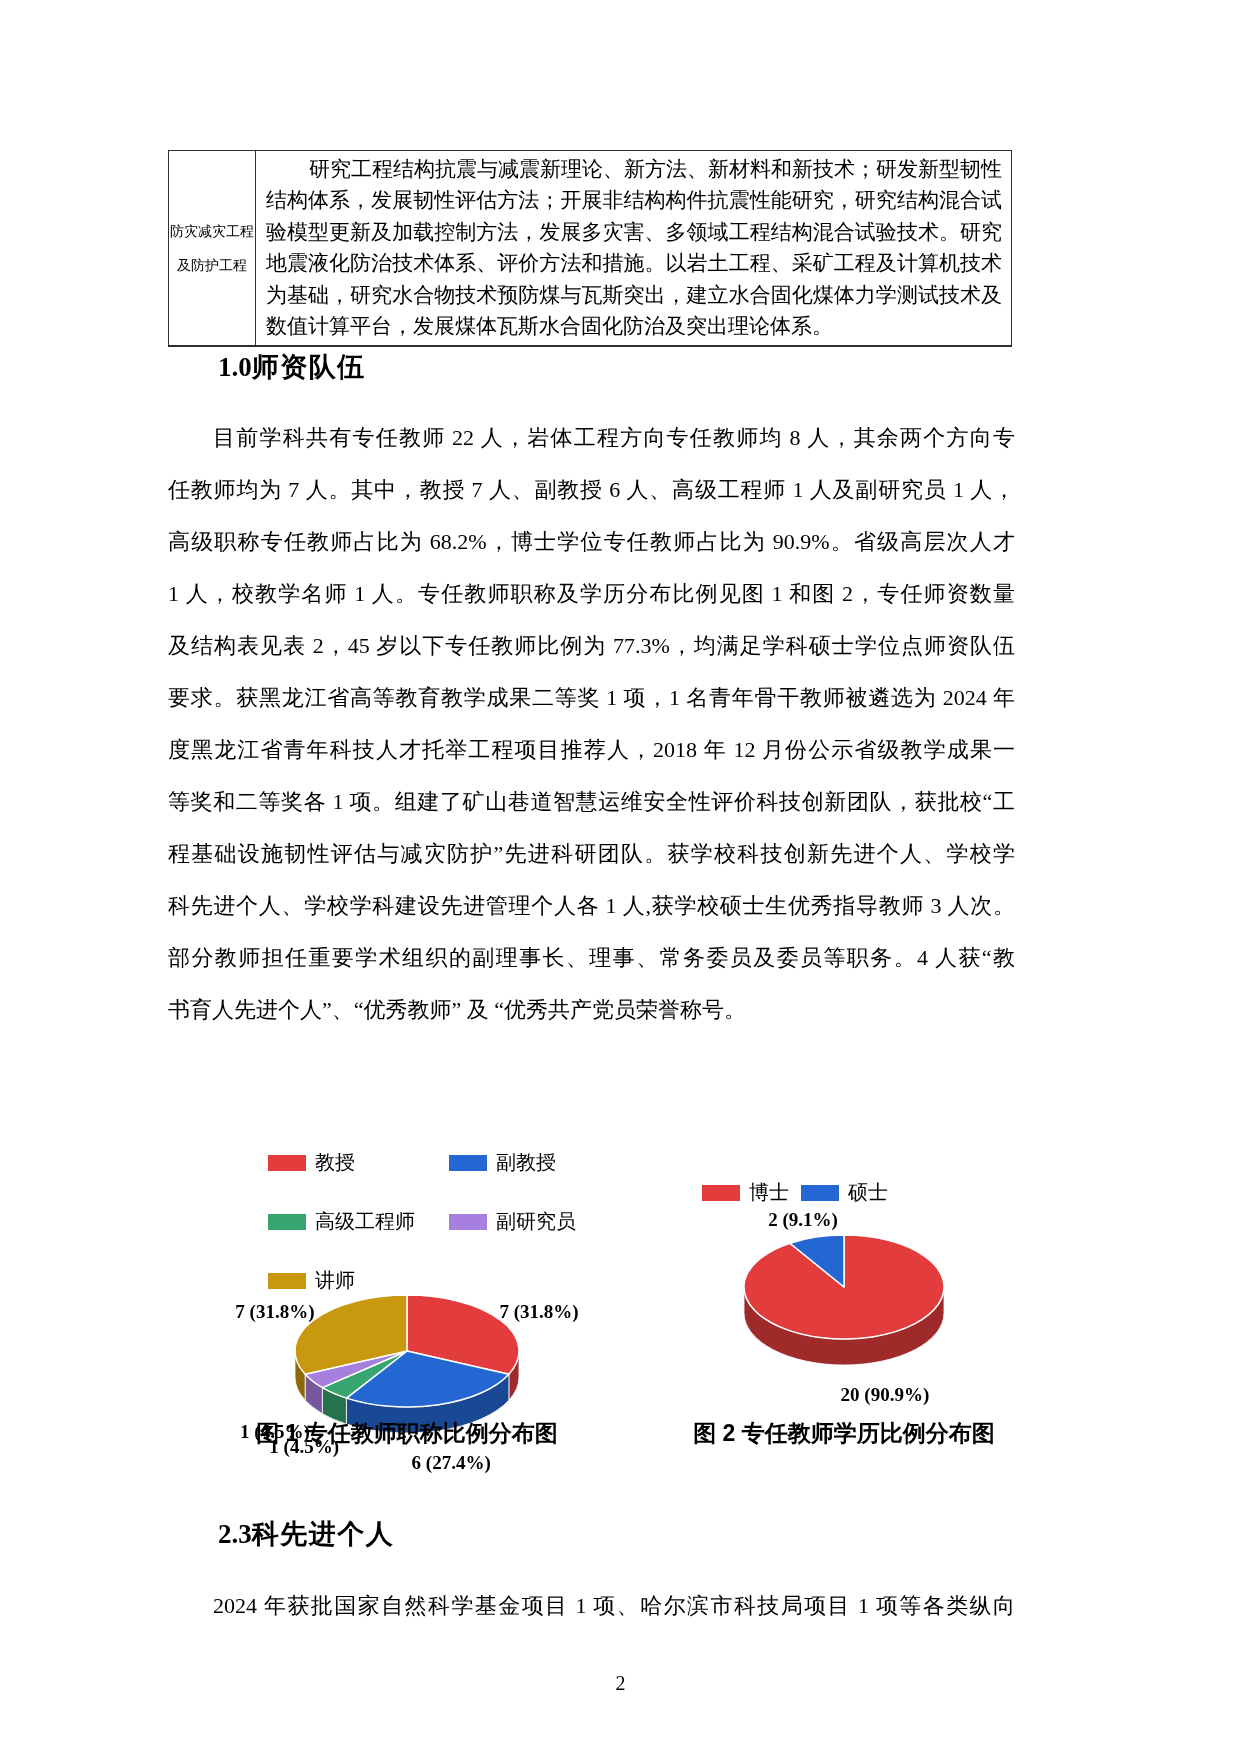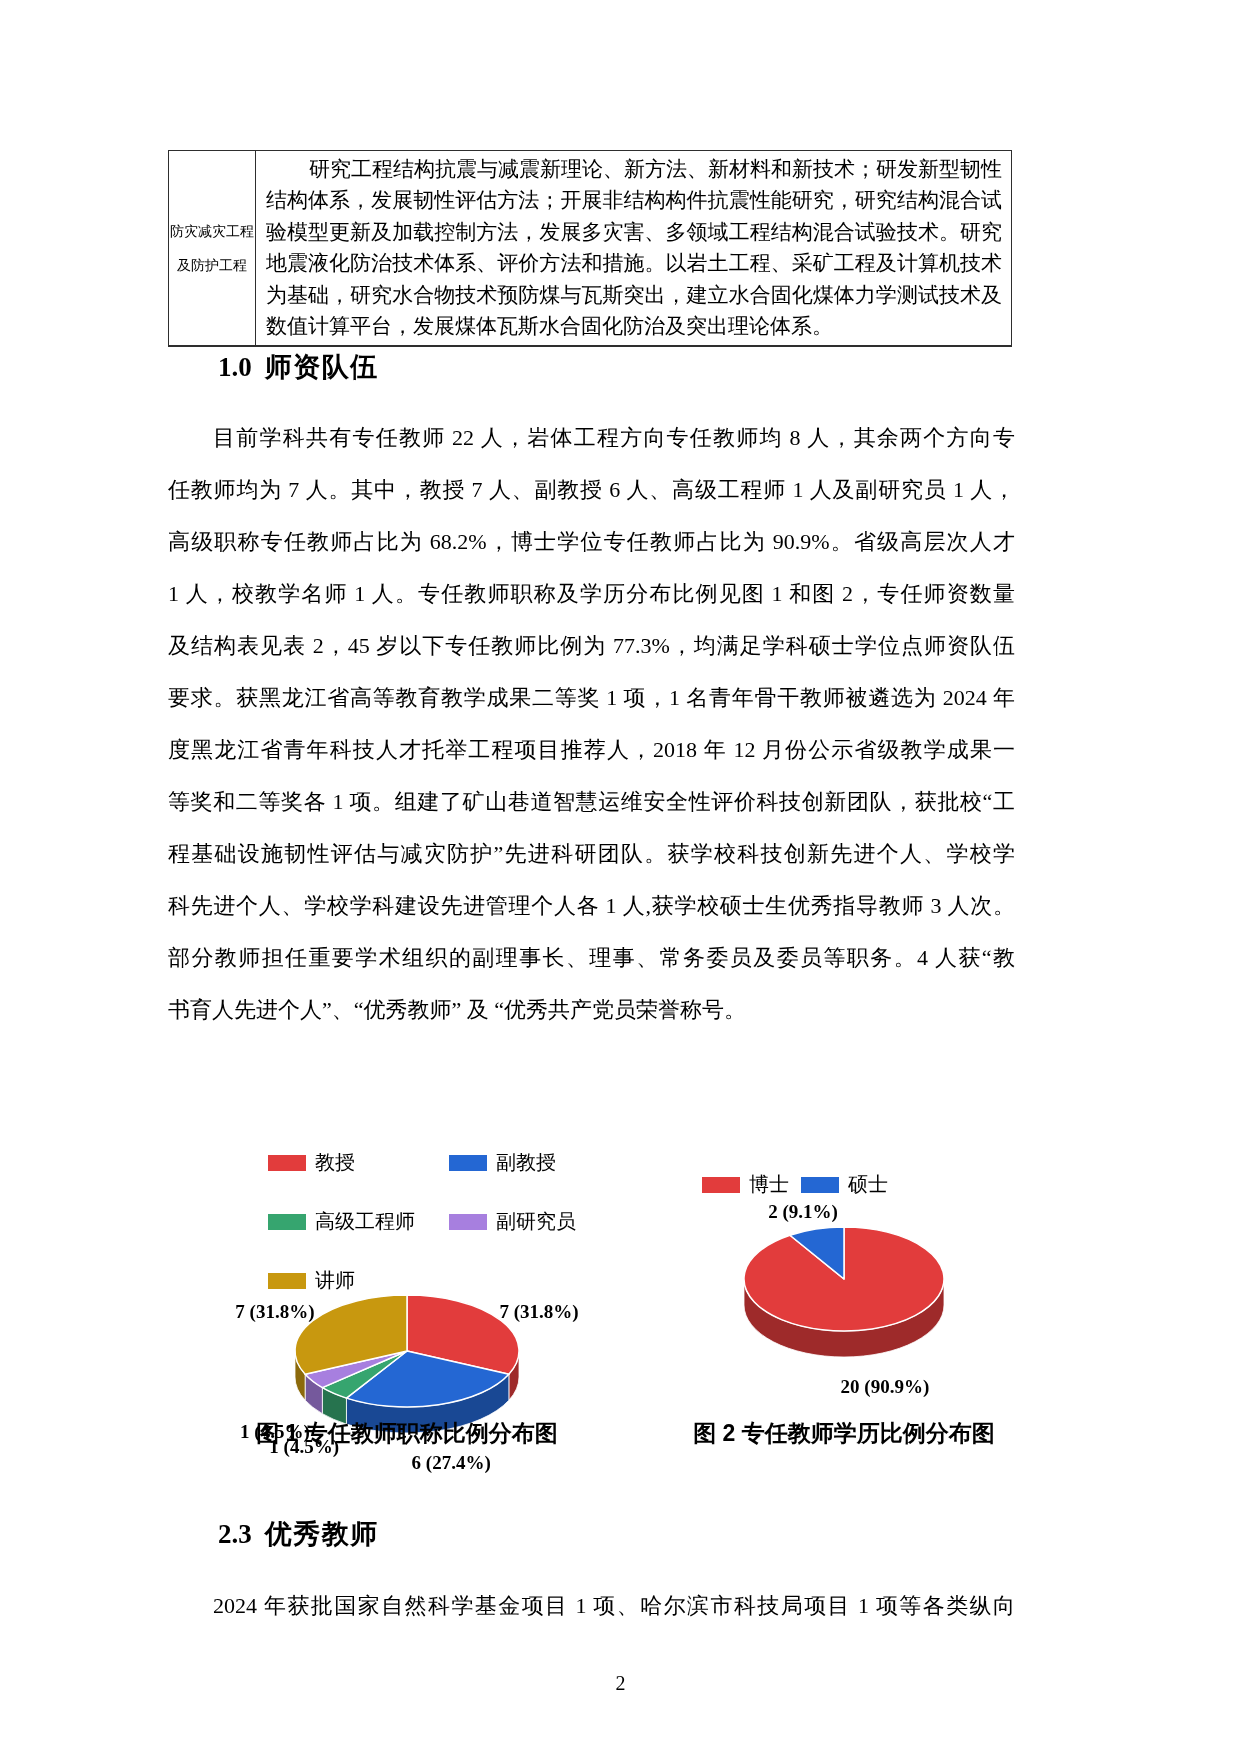--- a/index.html
+++ b/index.html
@@ -21,31 +21,31 @@
   .pline.indent{text-indent:2.05em;}
 
   .para{position:absolute;left:168px;width:847px;font-size:22px;}
   .para .pline{height:52px;line-height:52px;}
   #para-faculty{top:412px;}
   #para-research{top:1580px;}
 
   
   .h2{position:absolute;left:218px;font-weight:bold;font-size:27px;white-space:nowrap;}
   .h2 .num{font-family:"Liberation Serif",serif;}
-  .h2 .ttl{font-family:"Liberation Sans",sans-serif;margin-left:13px;letter-spacing:1.5px;}
+  .h2 .ttl{font-family:"Liberation Sans",sans-serif;letter-spacing:1.5px;}
   #h-faculty{top:349px;}
   #h-research{top:1516px;}
 
   
   .chart{position:absolute;top:1150px;}
   #chartA{left:222px;width:370px;}
   #chartB{left:674px;width:340px;}
   .legend{display:grid;font-size:20px;}
   #chartA .legend{grid-template-columns:max-content max-content;column-gap:12px;row-gap:2px;margin-left:46px;gap:34px;}
-  #chartB .legend{grid-template-columns:max-content max-content;column-gap:12px;margin-left:28px;margin-top:22px;}
+  #chartB .legend{grid-template-columns:max-content max-content;column-gap:12px;margin-left:28px;margin-top:30px;}
   .legend-item{display:flex;align-items:center;gap:9px;height:25px;}
   .swatch{width:38px;height:16px;display:inline-block;}
   #chartA svg{margin-top:-12px;display:block;}
   #chartB svg{margin-top:4px;display:block;}
   .pie-label{font-family:"Liberation Serif",serif;font-size:19px;font-weight:bold;fill:#000;}
 
   .caption{position:absolute;top:1418px;font-weight:bold;font-size:23px;
            font-family:"Liberation Sans",sans-serif;text-align:center;white-space:nowrap;}
   #captionA{left:222px;width:370px;}
   #captionB{left:674px;width:340px;}
@@ -150,21 +150,21 @@
         <path d="M 170 78 L 115.94 34.25 A 100 52 0 0 1 170.00 26.00 Z" fill="#2467d3" stroke="#ffffff" stroke-width="1.5" stroke-linejoin="round"></path>
         <text x="210.9" y="185.2" text-anchor="middle" dominant-baseline="central" class="pie-label">20 (90.9%)</text>
         <text x="129.1" y="10.8" text-anchor="middle" dominant-baseline="central" class="pie-label">2 (9.1%)</text>
       </svg>
     </div>
 
   <div class="caption" id="captionA">图 1  专任教师职称比例分布图</div>
   <div class="caption" id="captionB">图 2  专任教师学历比例分布图</div>
 
   <div class="h2" id="h-research">
-    <span class="num">2.3</span><span class="ttl">优秀教师</span>
+    <span class="num">2.3</span><span class="ttl">科先进个人</span>
   </div>
 
   <div class="para" id="para-research">
       <div class="pline indent">2024 年获批国家自然科学基金项目 1 项、哈尔滨市科技局项目 1 项等各类纵向</div>
     </div>
 
   <div class="pageno">2</div>
 </div>
 
 </body></html>

